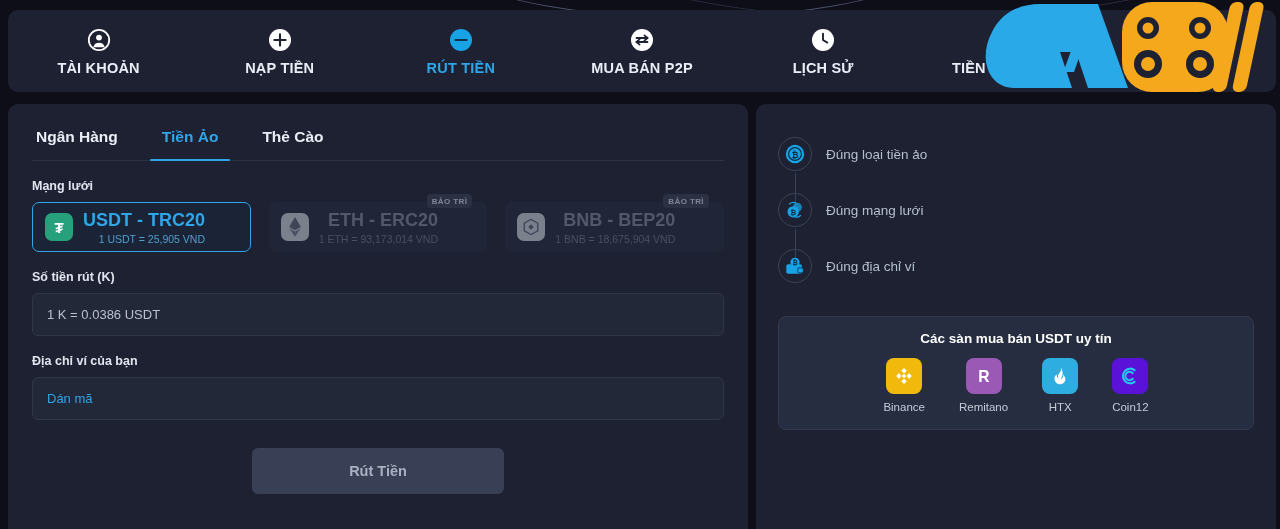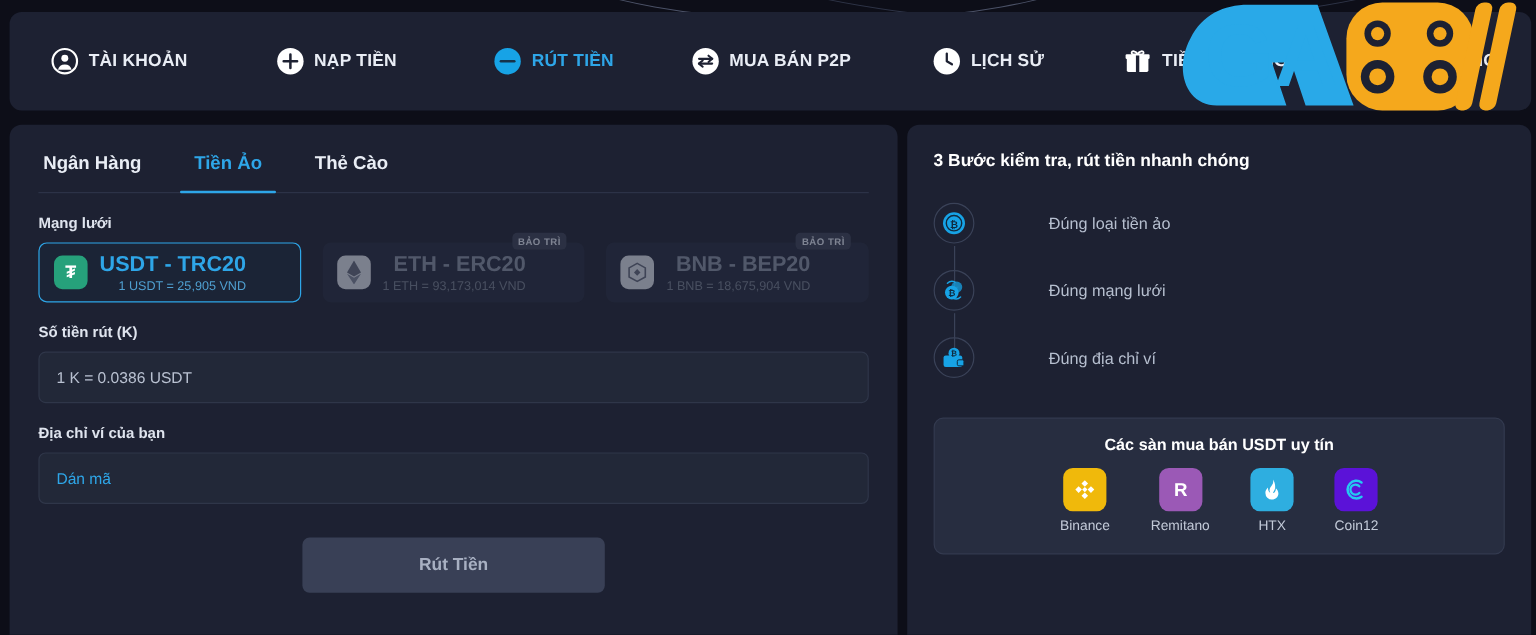--- a/index.html
+++ b/index.html
@@ -18,21 +18,21 @@
   .top-arc2 { position: absolute; top: -70px; left: 560px; width: 700px; height: 90px;
              border-bottom: 1px solid rgba(120,135,175,.30);
              border-radius: 50%/0 0 100% 100%; pointer-events: none; }
 
   
   .navbar {
     position: absolute; left: 8px; top: 10px; width: 1268px; height: 82px;
     background: #1d2132; border-radius: 10px;
     display: flex; align-items: center;
   }
-  .nav-item { flex: 1 1 0; display: flex; 
+  .nav-item { flex: 1 1 0; display: flex; flex-direction: column;
               align-items: center; justify-content: center; gap: 7px; cursor: pointer; }
   .nav-ico { width: 26px; height: 26px; display: flex; align-items: center; justify-content: center; }
   .nav-label { font-size: 14.5px; font-weight: 700; color: #e9edf5; letter-spacing: .2px; white-space: nowrap; }
   .nav-item.active .nav-label { color: #2ea6e8; }
 
   
   .left-panel {
     position: absolute; left: 8px; top: 104px; width: 740px; height: 440px;
     background: #1d2132; border-radius: 10px 10px 0 0; padding: 0 24px;
   }
@@ -80,21 +80,21 @@
   .rp-title { font-size: 14.5px; font-weight: 700; color: #ffffff; margin-bottom: 16px; }
   .steps { position: relative; }
   .step { display: flex; align-items: center; gap: 14px; height: 56px; }
   .step-ico-wrap { position: relative; width: 34px; height: 34px; flex: 0 0 auto;
                    border: 1px solid #3a4258; border-radius: 50%;
                    display: flex; align-items: center; justify-content: center; }
   .step-conn { position: absolute; left: 17px; width: 1px; background: #3a4258; }
   .step-conn::after { content: ""; position: absolute; left: -2.5px; bottom: 0;
                       border-left: 3px solid transparent; border-right: 3px solid transparent;
                       border-top: 4px solid #3a4258; }
-  .step-label { font-size: 13.5px; color: #b6bfcf; margin-left: 48px; }
+  .step-label { font-size: 13.5px; color: #b6bfcf; }
 
   .exch-box { margin-top: 22px; background: #272d40; border: 1px solid #333a4f;
               border-radius: 8px; padding: 14px 12px 16px; }
   .exch-title { text-align: center; font-size: 13.5px; font-weight: 700; color: #ffffff; margin-bottom: 12px; }
   .exch-row { display: flex; justify-content: center; gap: 34px; }
   .exch-item { display: flex; flex-direction: column; align-items: center; gap: 7px; cursor: pointer; }
   .exch-ico { width: 36px; height: 36px; border-radius: 8px; display: flex; align-items: center; justify-content: center; }
   .ex-binance { background: #f0b90b; }
   .ex-remitano { background: #9b59b6; }
   .ex-htx { background: #2eaee0; }
@@ -272,21 +272,20 @@
 
     <div class="field-label">Địa chỉ ví của bạn</div>
     <div class="input-box">
       <span class="paste-link">Dán mã</span>
     </div>
 
     <div class="submit-btn">Rút Tiền</div>
   </div>
 
   <div class="right-panel">
-    <div class="rp-title">3 Bước kiểm tra, rút tiền nhanh chóng</div>
 
     <div class="steps">
       <div class="step-conn" style="top:47px;height:38px;"></div>
       <div class="step-conn" style="top:103px;height:38px;"></div>
 
       <div class="step">
         <span class="step-ico-wrap">
           <svg width="22" height="22" viewBox="0 0 24 24">
               <circle cx="12" cy="12" r="10" fill="#17a3e6"></circle>
               <circle cx="12" cy="12" r="7" fill="none" stroke="#0f2b40" stroke-width="1.3"></circle>

